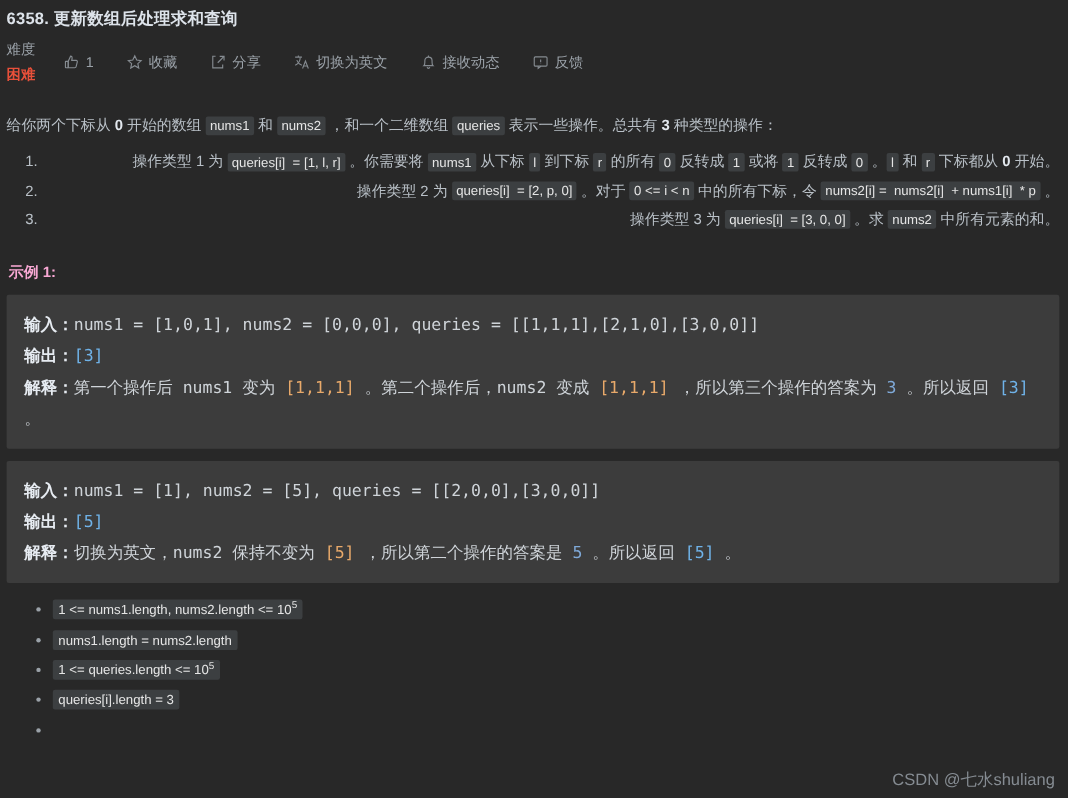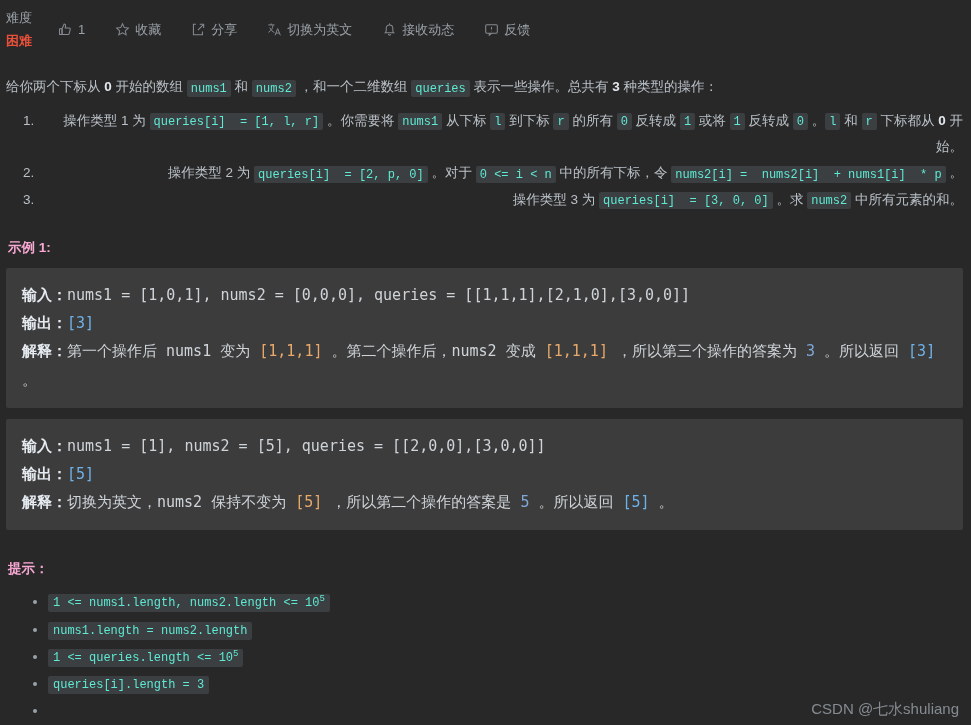--- a/index.html
+++ b/index.html
@@ -57,23 +57,23 @@
   ol.oplist {
     margin: 9px 0 0 0;
     padding-left: 32px;
     line-height: 1.95;
     color: #b9c0c7;
   }
   ol.oplist li { margin: 0; padding: 0; text-align: right; }
   ol.oplist li::marker { color: #b9c0c7; }
 
   code.ic {
-    font-family: Liberation Mono, monospace;
+    font-family: Liberation Sans, sans-serif;
     background: #3c3f41;
-    color: #5eead4;
+    color: #e5e5e5;
     font-size: 12px;
     padding: 1.5px 4px;
     border-radius: 2px;
     white-space: pre;
   }
   b.num { color: #e3e8ee; font-weight: bold; }
 
   
   h4.exh {
     margin: 26px 0 0 0;
@@ -121,20 +121,21 @@
     opacity: .92;
     font-family: "Liberation Sans", sans-serif;
     white-space: nowrap;
   }
 </style>
 </head>
 <body>
 
 <div class="page">
 
+  <div class="title">6358. 更新数组后处理求和查询</div>
 
   <div class="toolbar">
 
     <div class="tool difficulty">
       <span class="lbl">难度</span>
       <span class="diff-val">困难</span>
     </div>
 
     <div class="tool">
       <span class="ico">
@@ -222,21 +223,20 @@
 
     <h4 class="exh">示例 1:</h4>
     <pre class="block"><span class="k">输入：</span><span>nums1 = [1,0,1], nums2 = [0,0,0], queries = [[1,1,1],[2,1,0],[3,0,0]]</span>
 <span class="k">输出：</span><span class="br">[3]</span>
 <span class="k">解释：</span><span>第一个操作后 nums1 变为 </span><span class="hl">[1,1,1]</span><span> 。第二个操作后，nums2 变成 </span><span class="hl">[1,1,1]</span><span> ，所以第三个操作的答案为 </span><span class="cn">3</span><span> 。所以返回 </span><span class="br">[3]</span><span> 。</span></pre>
 
     <pre class="block"><span class="k">输入：</span><span>nums1 = [1], nums2 = [5], queries = [[2,0,0],[3,0,0]]</span>
 <span class="k">输出：</span><span class="br">[5]</span>
 <span class="k">解释：</span><span>切换为英文，nums2 保持不变为 </span><span class="hl">[5]</span><span> ，所以第二个操作的答案是 </span><span class="cn">5</span><span> 。所以返回 </span><span class="br">[5]</span><span> 。</span></pre>
 
-    <h4 class="exh hints">提示：</h4>
     <ul class="hints">
       <li><code class="ic"><span>1 &lt;= nums1.length, nums2.length &lt;= 10</span><sup>5</sup></code></li>
       <li><code class="ic"><span>nums1.length = nums2.length</span><sup></sup></code></li>
       <li><code class="ic"><span>1 &lt;= queries.length &lt;= 10</span><sup>5</sup></code></li>
       <li><code class="ic"><span>queries[i].length = 3</span><sup></sup></code></li>
       <li></li>
 
     </ul>
 
   </div>

